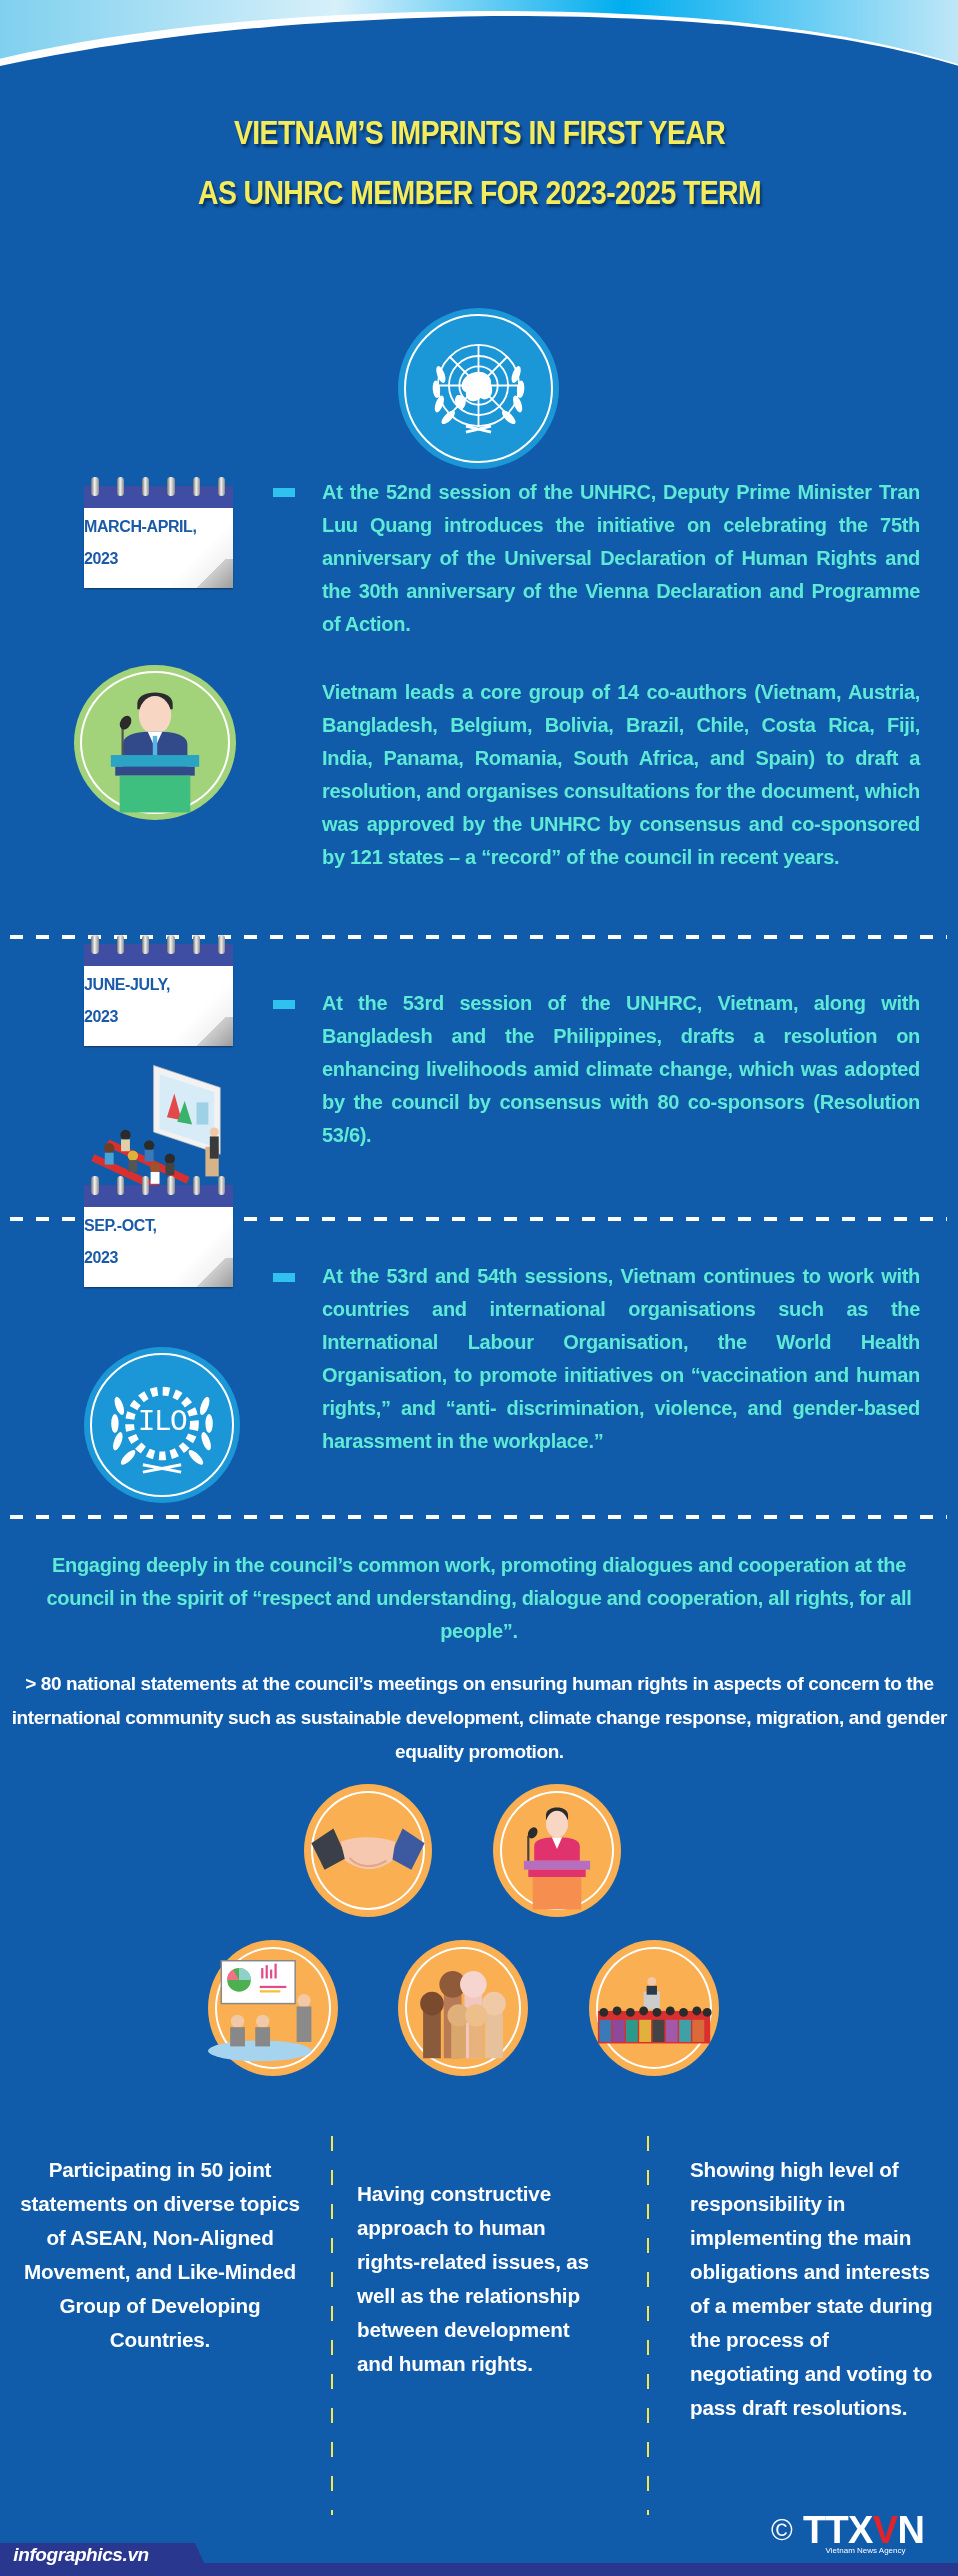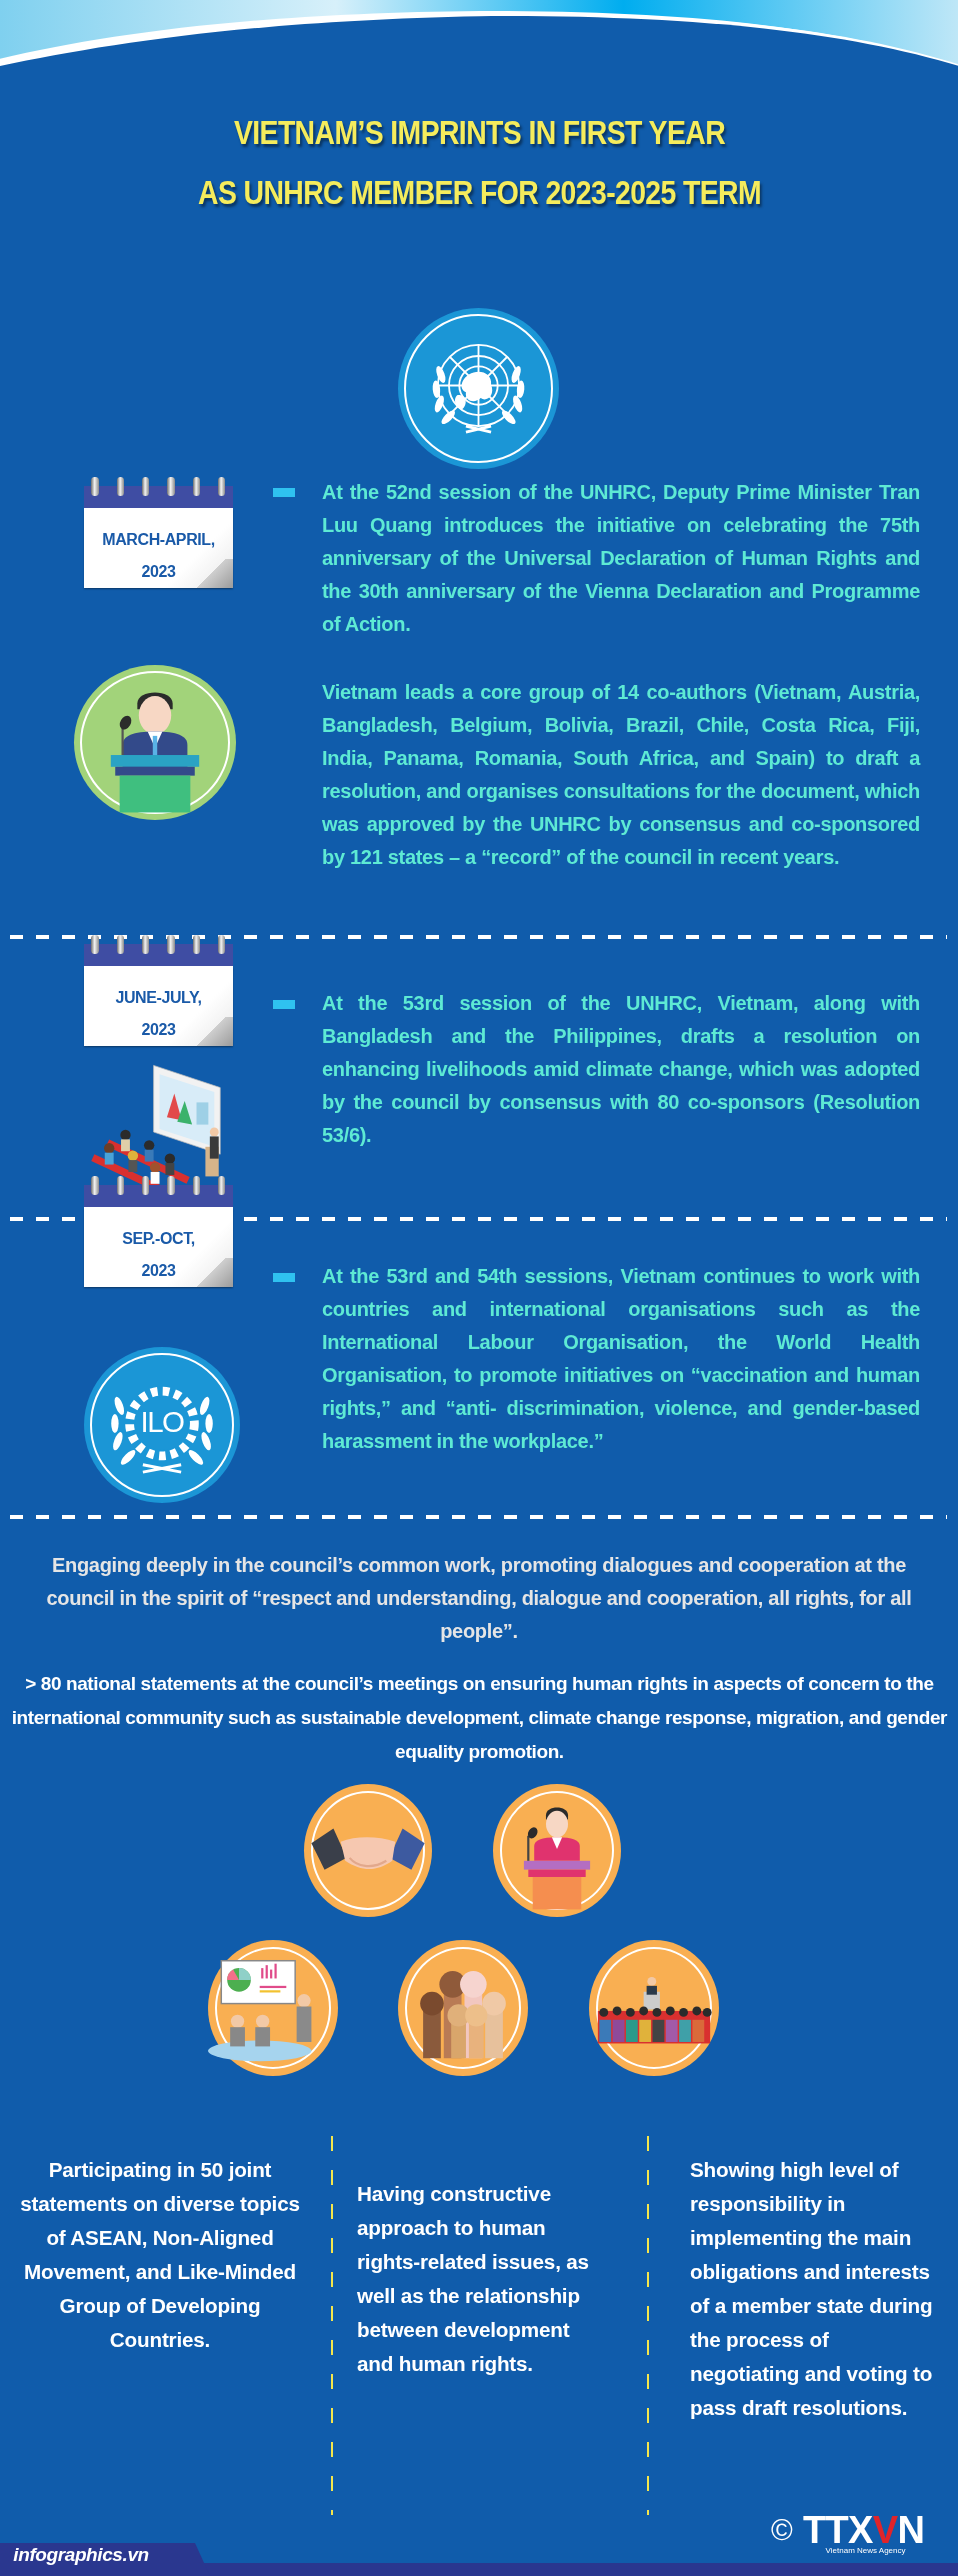--- a/index.html
+++ b/index.html
@@ -15,31 +15,31 @@
 
   .un-logo { left: 398px; top: 308px; width: 161px; height: 161px; background: #1b96d6; }
   .ilo-logo { left: 84px; top: 1347px; width: 156px; height: 156px; background: #1b96d6; }
 
   .calendar { position: absolute; width: 149px; height: 111px; }
   .calendar .cal-top { position: absolute; left: 0; top: 8.9px; width: 149px; height: 22px; background: #3f4da3; }
   .calendar .cal-page { position: absolute; left: 0; top: 31px; width: 149px; height: 80px; background: linear-gradient(135deg, #fff 70%, #e6e6e6 100%); box-shadow: 0 1.5px 1.5px rgba(0,0,0,0.3); }
   .calendar .cal-page::after { content: ""; position: absolute; right: 0; bottom: 0; width: 44px; height: 29.5px; background: linear-gradient(135deg, transparent 50%, #cfcfcf 50%, #9b9b9b 100%); }
   .calendar .rings { position: absolute; left: 7.4px; top: 0; width: 134px; display: flex; justify-content: space-between; }
   .calendar .ring { width: 7.4px; height: 19px; border-radius: 3.7px; background: linear-gradient(90deg, #6e6e6e, #f2f2f2 45%, #8a8a8a); }
-  .calendar .cal-text { position: absolute; left: 0; top: 31px; width: 149px; height: 80px; text-align: center; color: #1a5aa8; font-weight: bold; font-size: 16px; line-height: 32px; padding-top: 16px; letter-spacing: -0.4px; }
+  .calendar .cal-text { position: absolute; left: 0; top: 31px; width: 149px; height: 80px; color: #1a5aa8; font-weight: bold; font-size: 16px; line-height: 32px; padding-top: 3px; letter-spacing: -0.4px; }
 
   .bullet { position: absolute; width: 22px; height: 8.9px; background: #2fc2f0; }
 
   .para { position: absolute; font-size: 20px; line-height: 33px; text-align: justify; color: #5eead4; font-weight: bold; letter-spacing: -0.3px; }
 
   .dashed { position: absolute; left: 10.3px; width: 937px; height: 4.4px; background-image: linear-gradient(90deg, #fff 0 13.3px, transparent 13.3px 26px); background-size: 26px 4.4px; }
 
   .illus { position: absolute; }
 
-  .engage { position: absolute; left: 44px; top: 1549px; width: 870px; text-align: center; color: #e5e5e5; font-weight: bold; font-size: 20px; line-height: 33px; letter-spacing: -0.3px; }
+  .engage { position: absolute; left: 44px; top: 1549px; width: 870px; text-align: center; color: #5eead4; font-weight: bold; font-size: 20px; line-height: 33px; letter-spacing: -0.3px; }
   .statements { position: absolute; left: 7.4px; top: 1667px; width: 944px; text-align: center; color: #fff; font-weight: bold; font-size: 19px; line-height: 34px; letter-spacing: -0.4px; }
 
   .orange { background: #f9af52; }
   .orange .inner-ring { inset: 6.6px; }
 
   .col-text { position: absolute; font-size: 20.7px; line-height: 34px; color: #fff; font-weight: bold; letter-spacing: -0.2px; }
   .vdash { position: absolute; width: 2.2px; background-image: linear-gradient(180deg, #f5e64c 0 14.8px, transparent 14.8px 34px); background-size: 2.2px 34px; }
 
   .footer-bar { position: absolute; left: 0; top: 2563px; width: 959px; height: 13.3px; background: #2a378f; }
   .footer-tab { position: absolute; left: 0; top: 2543px; width: 210px; height: 33px; background: #2a378f; clip-path: polygon(0 0, 195px 0, 210px 33px, 0 33px); }
@@ -226,21 +226,21 @@
       <ellipse cx="42" cy="104" rx="5" ry="13"></ellipse>
       <ellipse cx="46" cy="128" rx="5" ry="13" transform="rotate(20 46 128)"></ellipse>
       <ellipse cx="60" cy="150" rx="5" ry="13" transform="rotate(45 60 150)"></ellipse>
       <ellipse cx="164" cy="80" rx="5" ry="13" transform="rotate(20 164 80)"></ellipse>
       <ellipse cx="170" cy="104" rx="5" ry="13"></ellipse>
       <ellipse cx="166" cy="128" rx="5" ry="13" transform="rotate(-20 166 128)"></ellipse>
       <ellipse cx="152" cy="150" rx="5" ry="13" transform="rotate(-45 152 150)"></ellipse>
     </g>
     <path d="M80 170 L132 160 M132 170 L80 160" stroke="#fff" stroke-width="4"></path>
   </svg>
-  <div style="position:absolute;left:0;top:58px;width:156px;text-align:center;font-family:Liberation Sans, sans-serif;font-size:29.5px;color:#fff;letter-spacing:-1.5px;">ILO</div>
+  <div style="position:absolute;left:0;top:58px;width:156px;text-align:center;font-family:Liberation Mono, monospace;font-size:29.5px;color:#fff;letter-spacing:-1.5px;">ILO</div>
 </div>
 
 <div class="dashed" style="top:1515px;"></div>
 
 <div class="engage">Engaging deeply in the council’s common work, promoting dialogues and cooperation at the council in the spirit of “respect and understanding, dialogue and cooperation, all rights, for all people”.</div>
 <div class="statements">&gt; 80 national statements at the council’s meetings on ensuring human rights in aspects of concern to the international community such as sustainable development, climate change response, migration, and gender equality promotion.</div>
 
 <div class="circle orange" style="left:304px; top:1784px; width:128px; height:133px;">
   <div class="inner-ring"></div>
   <svg width="128" height="133" viewBox="0 0 174 180" style="position:absolute;left:0;top:0">

